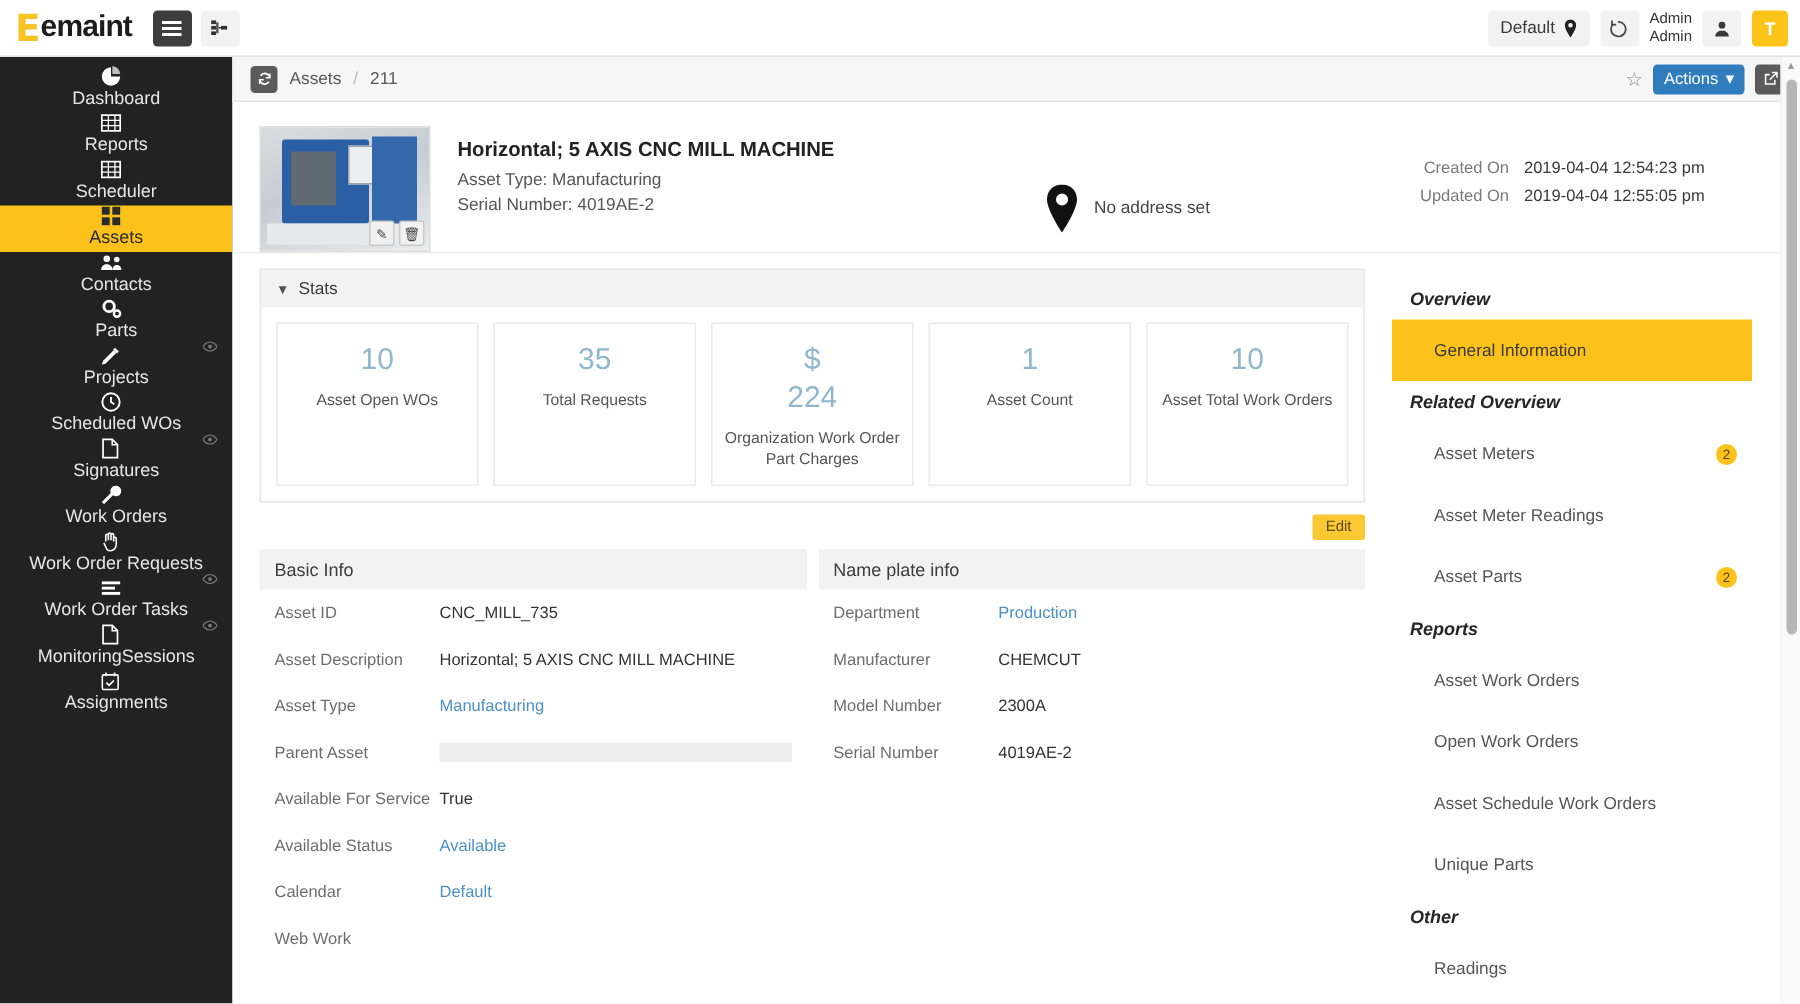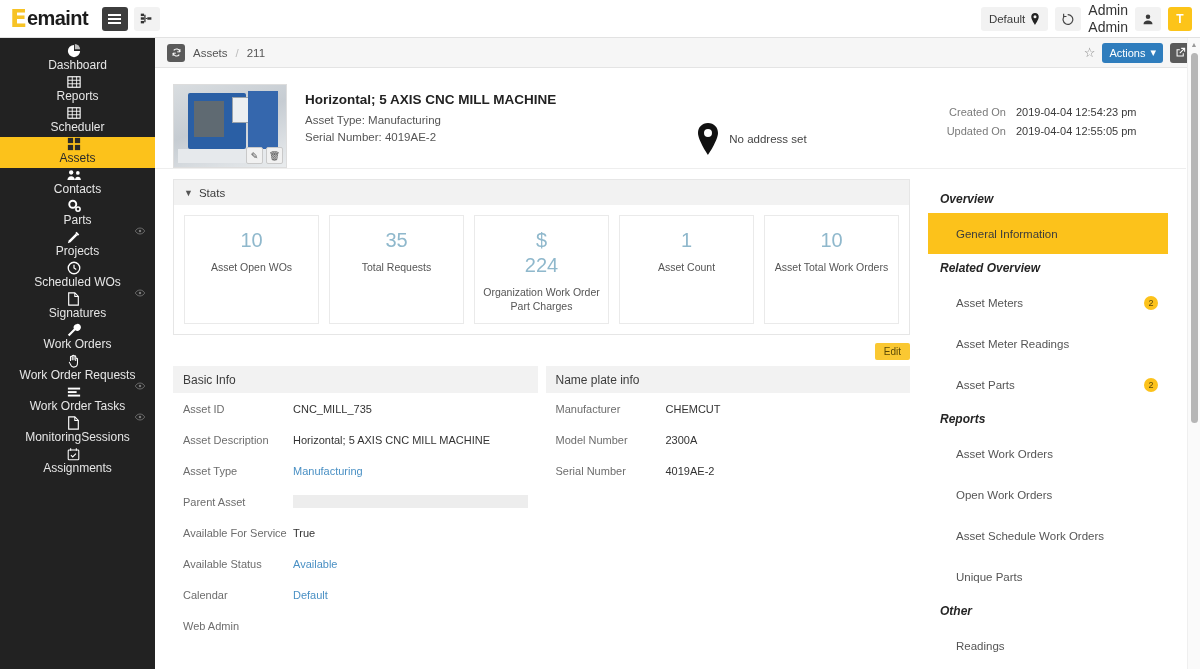--- a/index.html
+++ b/index.html
@@ -34,21 +34,21 @@
 
   .topbar-right { margin-left: auto; display: flex; align-items: center; gap: 7px; }
   .pill {
     background: #f2f2f2; border-radius: 3px; height: 24px; padding: 0 8px;
     display: flex; align-items: center; gap: 5px; font-size: 11.5px; color: #3a3a3a; cursor: pointer;
   }
   .sq-btn {
     background: #f2f2f2; border-radius: 3px; width: 26px; height: 24px;
     display: flex; align-items: center; justify-content: center; cursor: pointer;
   }
-  .user-name { font-size: 14px; color: #333; line-height: 1.15; text-align: left; }
+  .user-name { font-size: 10px; color: #333; line-height: 1.15; text-align: left; }
   .avatar-yellow {
     width: 24px; height: 24px; border-radius: 3px; background: #fcc419;
     display: flex; align-items: center; justify-content: center;
     color: #fff; font-size: 12px; font-weight: bold; cursor: pointer;
   }
 
   
   .body-row { flex: 1; display: flex; min-height: 0; }
 
   
@@ -519,28 +519,32 @@
                     </div>
                     <div class="field">
                       <span class="f-lbl">Available Status</span>
                       <span class="f-val link">Available</span>
                     </div>
                     <div class="field">
                       <span class="f-lbl">Calendar</span>
                       <span class="f-val link">Default</span>
                     </div>
                     <div class="field">
-                      <span class="f-lbl">Web Admin</span>
+                      <span class="f-lbl">Web Work</span>
                       <span class="f-val"></span>
                     </div>
                   </div>
               </div>
               <div class="info-panel">
                 <div class="info-head">Name plate info</div>
                 <div id="plate-fields">
+                    <div class="field">
+                      <span class="f-lbl">Department</span>
+                      <span class="f-val link">Production</span>
+                    </div>
                     <div class="field">
                       <span class="f-lbl">Manufacturer</span>
                       <span class="f-val">CHEMCUT</span>
                     </div>
                     <div class="field">
                       <span class="f-lbl">Model Number</span>
                       <span class="f-val">2300A</span>
                     </div>
                     <div class="field">
                       <span class="f-lbl">Serial Number</span>

